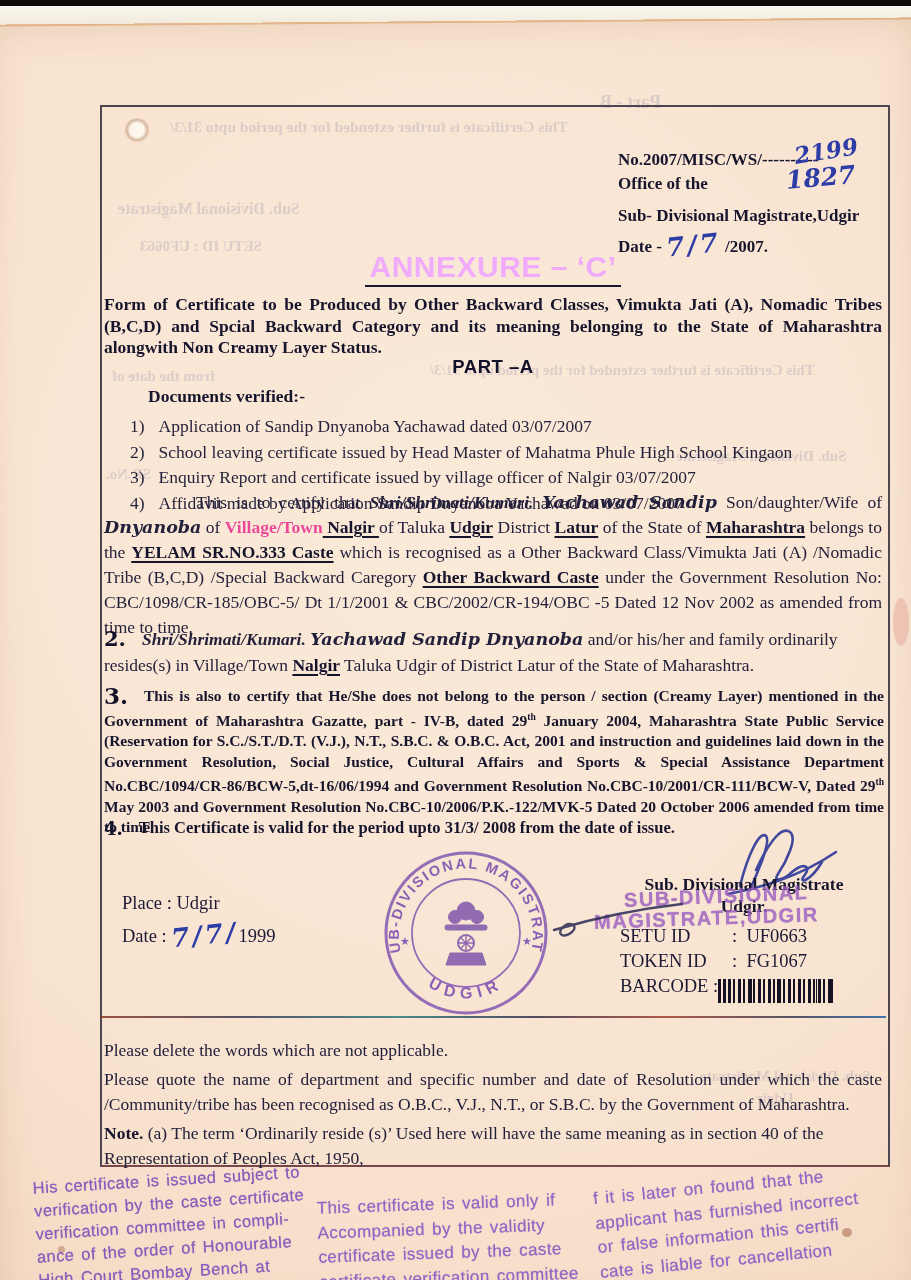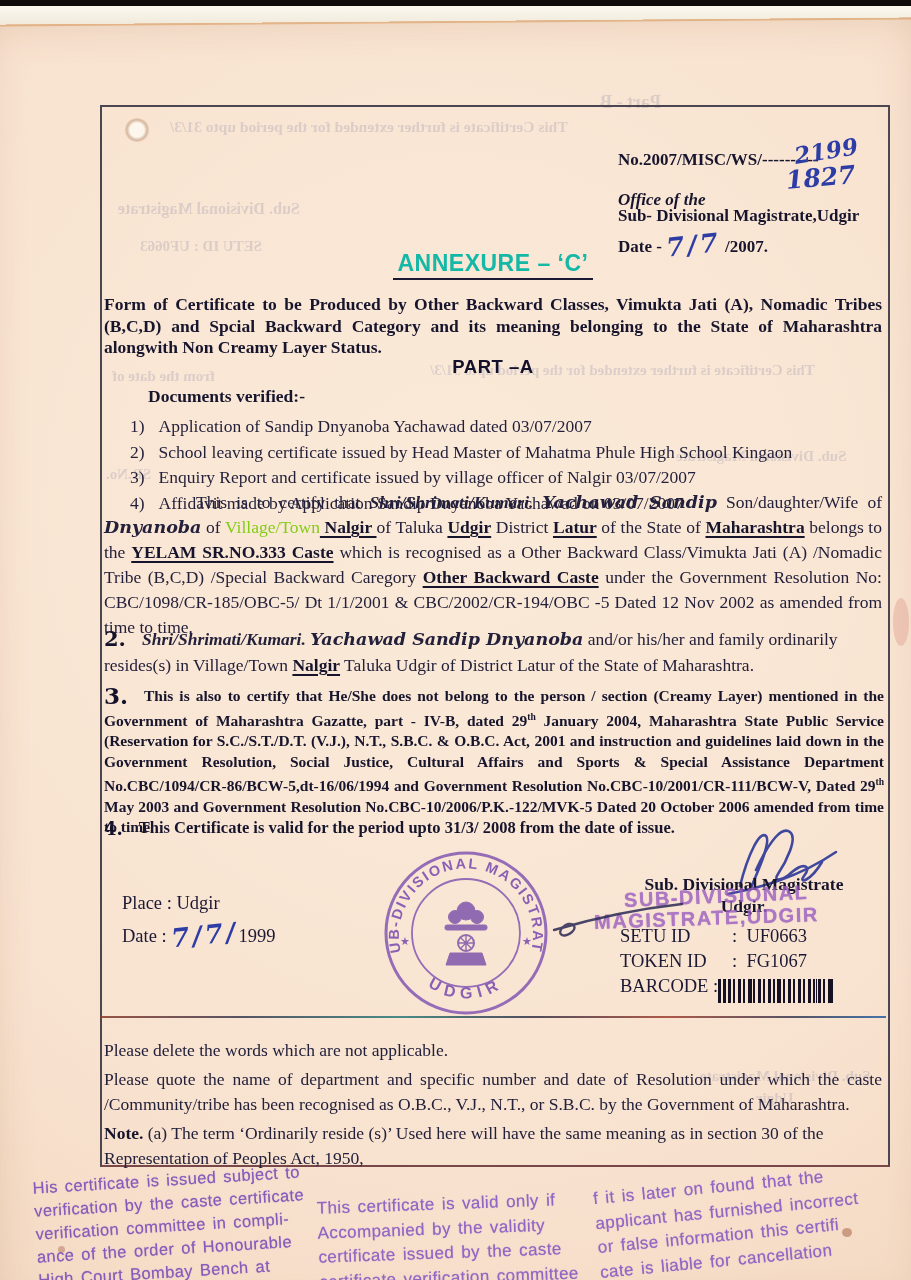--- a/index.html
+++ b/index.html
@@ -21,36 +21,36 @@
   .abs{position:absolute;}
   .ink{color:#23203c;}
   .bold{font-weight:700;color:#16142c;}
   .center{text-align:center;}
   .justify{text-align:justify;}
 
   
   .seg-i{font-style:italic;font-weight:700;font-family:Liberation Serif, serif;}
   .seg-iu{font-style:italic;font-weight:700;font-family:"DejaVu Serif",serif;
           text-underline-offset:3px;text-decoration-thickness:1.5px;text-decoration-color:#53304a;}
-  .seg-b{font-weight:400;color:#84cc16;}
+  .seg-b{font-weight:700;color:#ec4899;}
   .seg-bu{font-weight:700;color:#16142c;text-decoration:underline;
           text-underline-offset:3px;text-decoration-thickness:1.6px;}
   .seg-sup{vertical-align:super;font-size:.62em;font-weight:700;}
 
   
   .hdr{left:618px;top:150px;width:272px;font-size:17px;font-weight:700;color:#17152d;}
   .hdr div{position:absolute;white-space:nowrap;}
   .hw{font-family:"DejaVu Serif",serif;font-style:italic;color:#2e3da6;font-weight:600;}
   .hw-no-top{left:176px;top:-13px;font-size:23px;transform:rotate(-9deg);}
   .hw-no-bot{left:168px;top:13px;font-size:25px;transform:rotate(-5deg);}
   .hw-date{font-size:26px;letter-spacing:3px;display:inline-block;transform:rotate(-6deg) translateY(2px);}
 
   .title-line{left:100px;top:250px;width:786px;}
-  .title-line span{display:inline-block;font-family:"Liberation Sans",sans-serif;font-size:23px;
-       font-weight:700;letter-spacing:.5px;color:#14b8a6;border-bottom:2.5px solid #1a1833;padding:0 4px 1px;}
+  .title-line span{display:inline-block;font-family:"Liberation Sans",sans-serif;font-size:30px;
+       font-weight:700;letter-spacing:.5px;color:#f0abfc;border-bottom:2.5px solid #1a1833;padding:0 4px 1px;}
   .intro{left:104px;top:294px;width:778px;font-size:17.5px;line-height:21.5px;font-weight:700;color:#17152d;}
   .part-a{left:100px;top:356px;width:786px;font-family:"Liberation Sans",sans-serif;
           font-size:18.5px;font-weight:700;color:#14122a;letter-spacing:.5px;}
   .docs-h{left:148px;top:386px;font-size:17.5px;font-weight:700;color:#17152d;}
   .docs-list{left:126px;top:410px;width:745px;font-size:17.5px;line-height:25.5px;
              margin:4px;padding:0;counter-reset:d;}
   .docs-list li{list-style:none;}
   .docs-list li::before{counter-increment:d;content:counter(d) ")";margin-right:14px;}
 
   .p1{left:104px;top:490px;width:778px;font-size:17.5px;line-height:25px;text-indent:92px;}
@@ -134,21 +134,21 @@
     <div class="abs dot1"></div>
     <div class="abs dot2"></div>
     <div class="abs blotch"></div>
 
     <div class="doc-box"></div>
 
     <div class="abs hdr">
       <div style="left:0;top:0;">No.2007/MISC/WS/----------</div>
       <div class="hw hw-no-top">2199</div>
       <div class="hw hw-no-bot">1827</div>
-      <div style="left:0;top:40px;font-style:italic;">Office of the</div>
+      <div style="left:0;top:24px;">Office of the</div>
       <div style="left:0;top:56px;">Sub- Divisional Magistrate,Udgir</div>
       <div style="left:0;top:78px;"><span>Date - </span><span class="hw hw-date">7/7</span><span> /2007.</span></div>
     </div>
 
     <div class="abs title-line center"><span>ANNEXURE – ‘C’</span></div>
 
     <div class="abs intro justify">Form of Certificate to be Produced by Other Backward Classes, Vimukta Jati (A),  Nomadic Tribes (B,C,D) and Spcial Backward Category and its meaning belonging to the State of Maharashtra alongwith Non Creamy Layer Status.</div>
 
     <div class="abs part-a center">PART –A</div>
 
@@ -234,21 +234,21 @@
         <circle cx="0" cy="10" r="8" fill="none" stroke-width="2"></circle>
         <path d="M0 2 V18 M-8 10 H8 M-5.5 4.5 L5.5 15.5 M5.5 4.5 L-5.5 15.5" stroke-width="1.4" fill="none"></path>
         <path d="M-16 20 h32 l4 12 h-40 z"></path>
       </g>
     </svg>
 
     <div class="abs mid-rule"></div>
     <div class="abs notes">
       <p>Please delete the words which are not applicable.</p>
       <p class="justify">Please quote the name of department and specific number and date of Resolution under which the caste /Community/tribe has been recognised as O.B.C., V.J., N.T., or S.B.C. by the Government of Maharashtra.</p>
-      <p><span class="bold">Note.</span><span> (a) The term ‘Ordinarily reside (s)’ Used here will have the same meaning as in section 30 of the Representation of  Peoples Act, 1950,</span></p>
+      <p><span class="bold">Note.</span><span> (a) The term ‘Ordinarily reside (s)’ Used here will have the same meaning as in section 40 of the Representation of  Peoples Act, 1950,</span></p>
     </div>
 
     <div class="abs fstamp fs1">
         <div>His certificate is issued subject to</div>
         <div>verification by the caste certificate</div>
         <div>verification committee in compli-</div>
         <div>ance of the order of Honourable</div>
         <div>High Court Bombay Bench at</div>
         <div>Aurangabad in writ petition</div>
       </div>

